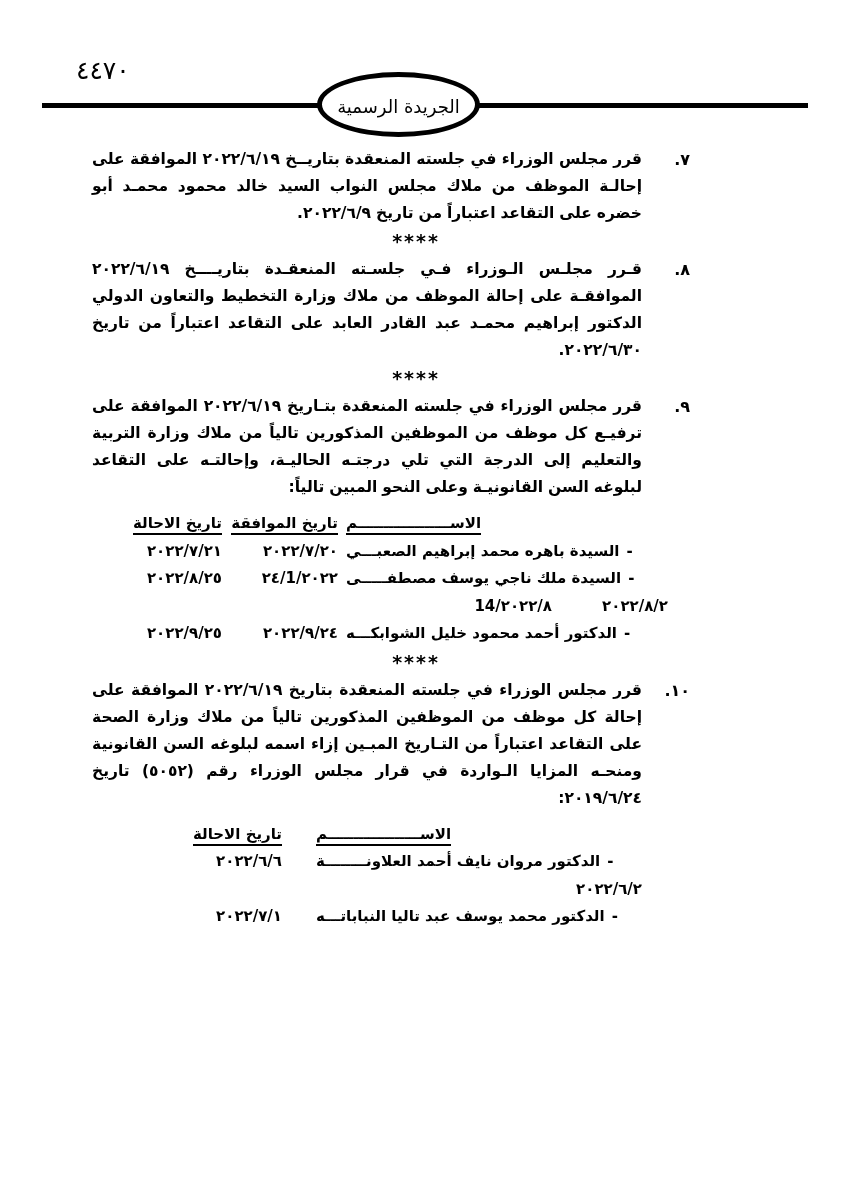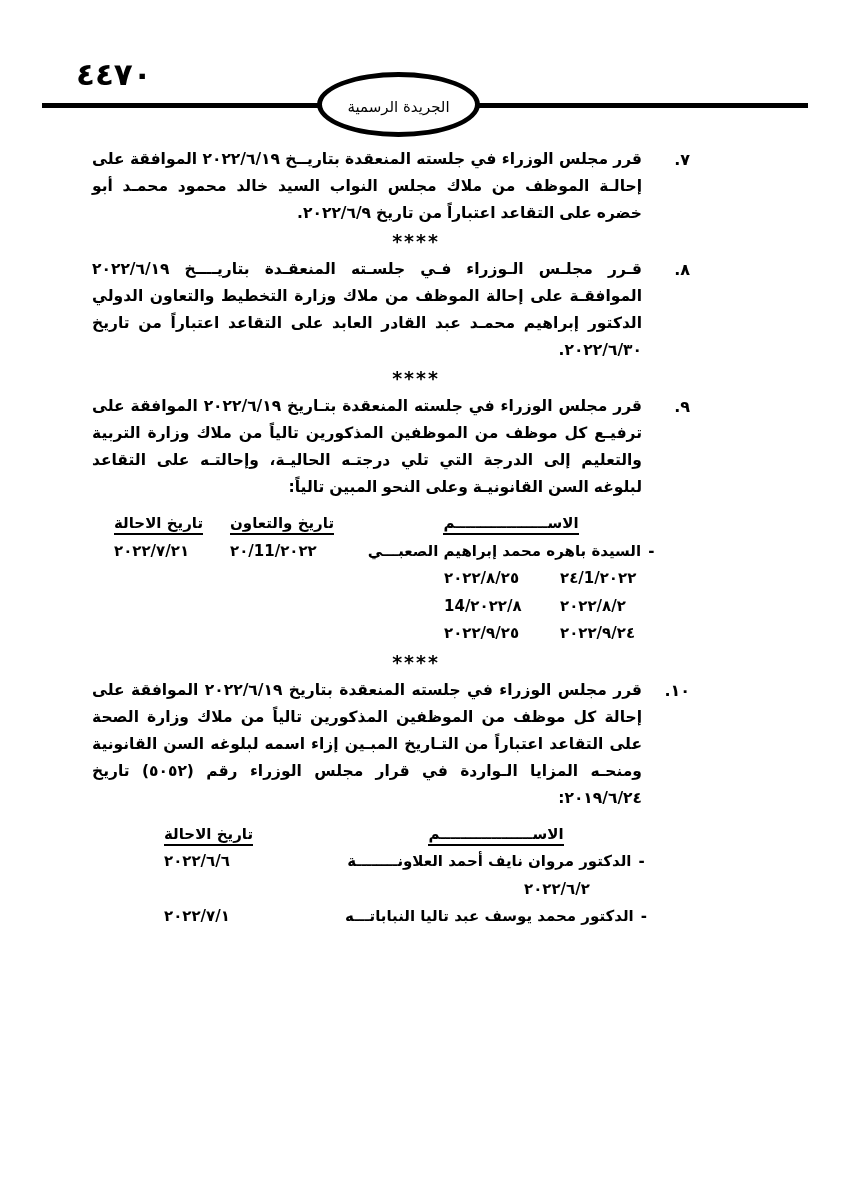--- a/index.html
+++ b/index.html
@@ -10,22 +10,22 @@
     color: #000000;
     font-family: "DejaVu Sans", sans-serif;
     overflow: hidden;
     direction: rtl;
   }
 
   
   .page-number {
     position: absolute;
     top: 56px; left: 76px;
-    font-size: 31px;
-    font-weight: bold;
+    font-size: 25px;
+    font-weight: normal;
     letter-spacing: 1px;
     direction: ltr;
   }
   .header-rule {
     position: absolute;
     top: 103px; left: 42px;
     width: 766px; height: 5px;
     background: #000;
   }
   .gazette-oval {
@@ -33,21 +33,21 @@
     top: 72px; left: 317px;
     width: 163px; height: 65px;
     background: #fff;
     border: 5px solid #000;
     border-radius: 50%;
     display: flex;
     align-items: center;
     justify-content: center;
   }
   .gazette-oval span {
-    font-size: 15px;
+    font-size: 18px;
     font-weight: normal;
     padding-top: 4px;
   }
 
   
   .content {
     position: absolute;
     top: 146px;
     right: 160px;
     width: 598px;
@@ -88,22 +88,22 @@
   .t-row {
     display: flex;
     direction: rtl;
     align-items: baseline;
     line-height: 27.5px;
   }
   .t-head .underlined {
     border-bottom: 2px solid #000;
     padding-bottom: 1px;
   }
-  .col-name  { width: 330px; text-align: center; white-space: nowrap; overflow: hidden; }
-  .col-date  { width: 108px; text-align: left; margin-right: 8px; white-space: nowrap; }
+  .col-name  { width: 330px; text-align: left; white-space: nowrap; overflow: hidden; }
+  .col-date  { width: 108px; text-align: right; margin-right: 8px; white-space: nowrap; }
   .t2 .col-name { width: 360px; }
   .t2 .col-date { width: 118px; margin-right: 34px; }
   .dash { display: inline-block; margin-left: 7px; }
 </style>
 </head>
 <body>
 
 <div class="page-number">٤٤٧٠</div>
 <div class="header-rule"></div>
 <div class="gazette-oval">
@@ -125,37 +125,39 @@
   <div class="stars">****</div>
 
   <div class="item">
     <span class="num">٩.</span>
     <span>قرر مجلس الوزراء في جلسته المنعقدة بتـاريخ ٢٠٢٢/٦/١٩ الموافقة على ترفيـع كل موظف من الموظفين المذكورين تالياً من ملاك وزارة التربية والتعليم إلى الدرجة التي تلي درجتـه الحاليـة، وإحالتـه على التقاعد لبلوغه السن القانونيـة وعلى النحو المبين تالياً:</span>
   </div>
 
   <div class="names-table t1">
     <div class="t-row t-head">
       <div class="col-name"><span class="underlined">الاســــــــــــــــــم</span></div>
-      <div class="col-date"><span class="underlined">تاريخ والتعاون</span></div>
+      <div class="col-date"><span class="underlined">تاريخ الموافقة</span></div>
       <div class="col-date"><span class="underlined">تاريخ الاحالة</span></div>
     </div>
     <div class="t-row">
       <div class="col-name"><span class="dash">-</span><span>السيدة باهره محمد إبراهيم الصعبـــي</span></div>
-      <div class="col-date">٢٠٢٢/11/٢٠</div>
+      <div class="col-date">٢٠٢٢/٧/٢٠</div>
       <div class="col-date">٢٠٢٢/٧/٢١</div>
     </div>
     <div class="t-row">
+      <div class="col-name"><span class="dash">-</span><span>السيدة ملك ناجي يوسف مصطفـــــى</span></div>
       <div class="col-date">٢٠٢٢/1/٢٤</div>
       <div class="col-date">٢٠٢٢/٨/٢٥</div>
     </div>
     <div class="t-row">
       <div class="col-date">٢٠٢٢/٨/٢</div>
       <div class="col-date">٢٠٢٢/٨/14</div>
     </div>
     <div class="t-row">
+      <div class="col-name"><span class="dash">-</span><span>الدكتور أحمد محمود خليل الشوابكـــه</span></div>
       <div class="col-date">٢٠٢٢/٩/٢٤</div>
       <div class="col-date">٢٠٢٢/٩/٢٥</div>
     </div>
   </div>
 
   <div class="stars">****</div>
 
   <div class="item">
     <span class="num">١٠.</span>
     <span>قرر مجلس الوزراء في جلسته المنعقدة بتاريخ ٢٠٢٢/٦/١٩ الموافقة على إحالة كل موظف من الموظفين المذكورين تالياً من ملاك وزارة الصحة على التقاعد اعتباراً من التـاريخ المبـين إزاء اسمه لبلوغه السن القانونية ومنحـه المزايا الـواردة في قرار مجلس الوزراء رقم (٥٠٥٢) تاريخ ٢٠١٩/٦/٢٤:</span>

